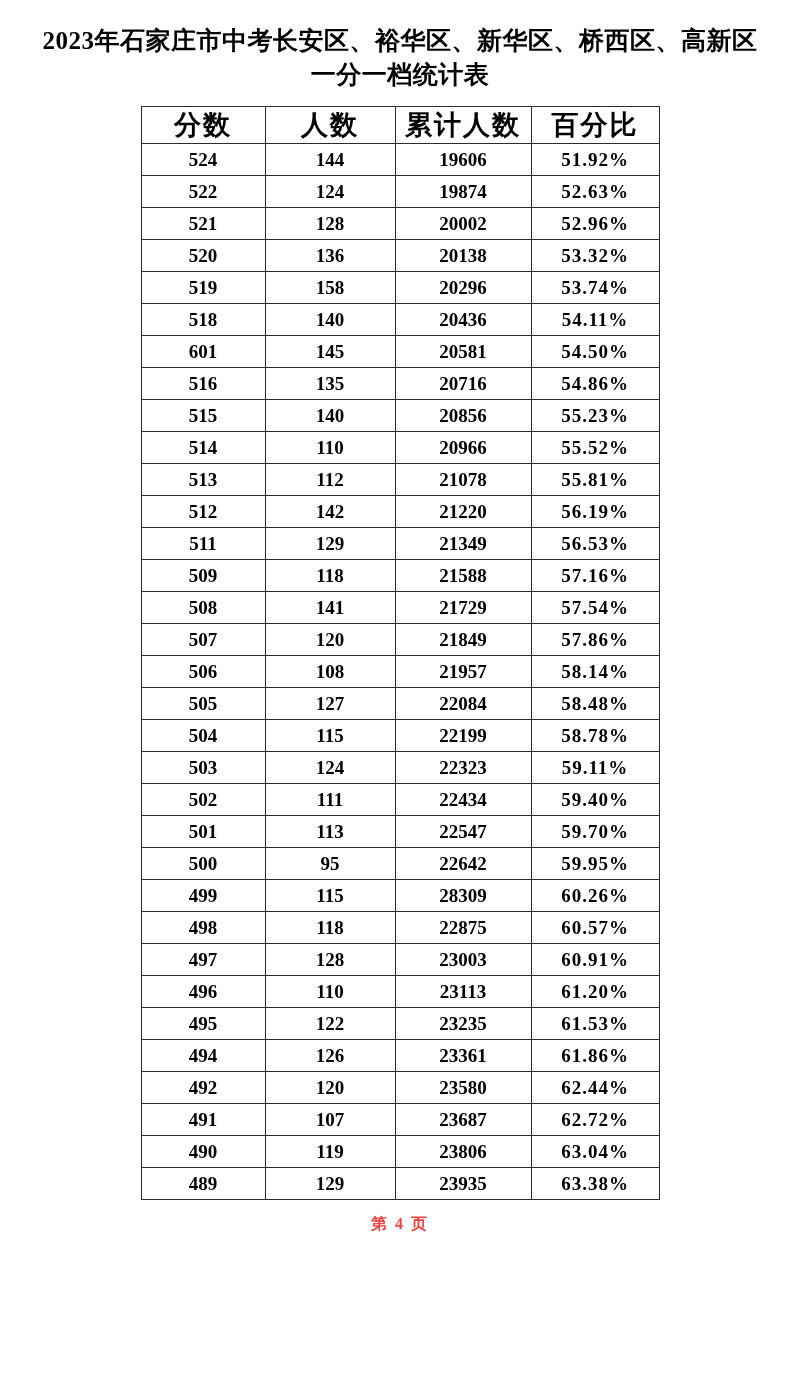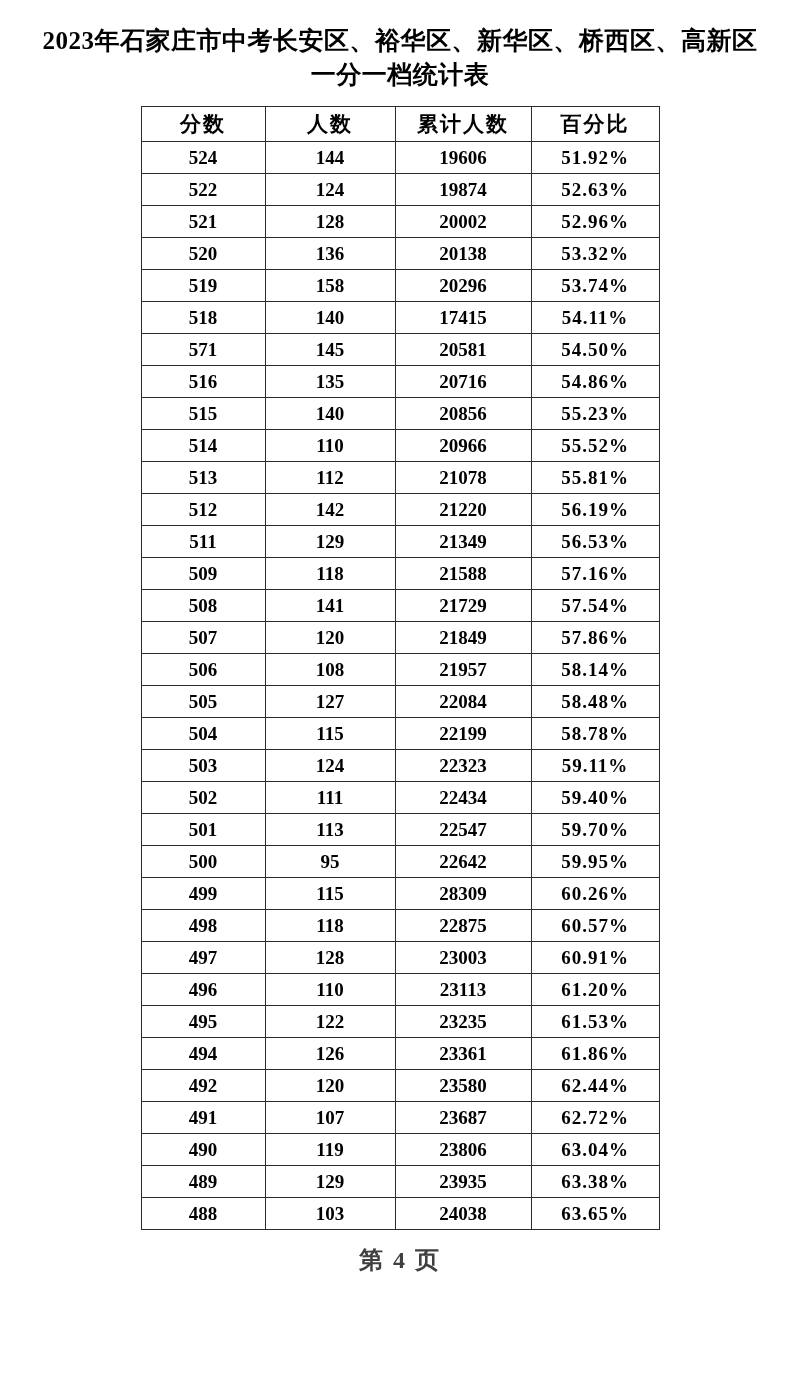--- a/index.html
+++ b/index.html
@@ -51,39 +51,39 @@
     border: 1.5px solid #2b2b2b;
     height: 31px;
     text-align: center;
     vertical-align: middle;
     font-size: 19px;
     font-weight: bold;
     padding: 0;
     color: #000000;
   }
   table.stat-table thead th {
-    font-size: 21px;
+    font-size: 27px;
     height: 34px;
     letter-spacing: 2px;
   }
   col.c-score   { width: 124px; }
   col.c-count   { width: 130px; }
   col.c-cum     { width: 136px; }
   col.c-pct     { width: 128px; }
   td.pct {
     font-family: "Liberation Serif", "DejaVu Serif", serif;
     letter-spacing: 1px;
     font-weight: bold;
   }
   .footer {
     margin-top: 14px;
-    font-size: 24px;
+    font-size: 16px;
     font-weight: bold;
     letter-spacing: 2px;
-    color: #404040;
+    color: #ef4444;
   }
 </style>
 </head>
 <body>
 
 <div class="page">
 
   <div class="title-block">
     <span class="title-line1">2023年石家庄市中考长安区、裕华区、新华区、桥西区、高新区</span>
     <span class="title-line2">一分一档统计表</span>
@@ -131,25 +131,25 @@
         </tr>
         <tr>
           <td>519</td>
           <td>158</td>
           <td>20296</td>
           <td class="pct">53.74%</td>
         </tr>
         <tr>
           <td>518</td>
           <td>140</td>
-          <td>17415</td>
+          <td>20436</td>
           <td class="pct">54.11%</td>
         </tr>
         <tr>
-          <td>571</td>
+          <td>601</td>
           <td>145</td>
           <td>20581</td>
           <td class="pct">54.50%</td>
         </tr>
         <tr>
           <td>516</td>
           <td>135</td>
           <td>20716</td>
           <td class="pct">54.86%</td>
         </tr>
@@ -296,24 +296,18 @@
           <td>119</td>
           <td>23806</td>
           <td class="pct">63.04%</td>
         </tr>
         <tr>
           <td>489</td>
           <td>129</td>
           <td>23935</td>
           <td class="pct">63.38%</td>
         </tr>
-        <tr>
-          <td>488</td>
-          <td>103</td>
-          <td>24038</td>
-          <td class="pct">63.65%</td>
-        </tr>
       </tbody>
   </table>
 
   <div class="footer">第 4 页</div>
 
 </div>
 
 </body></html>

